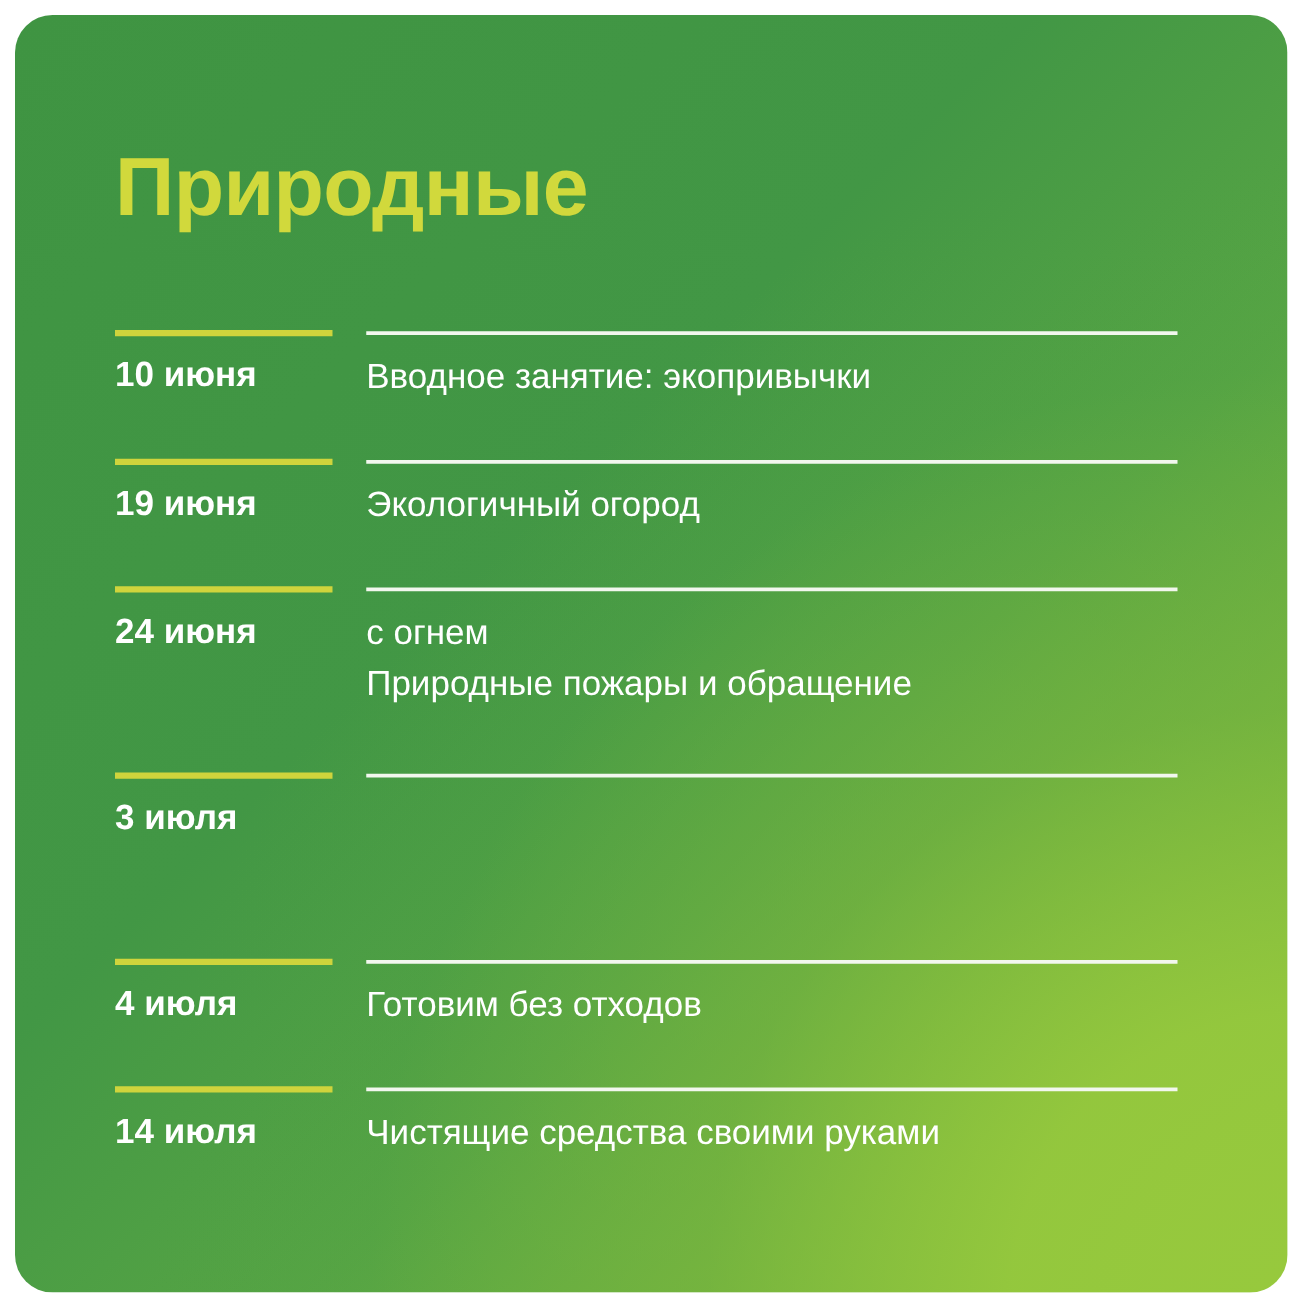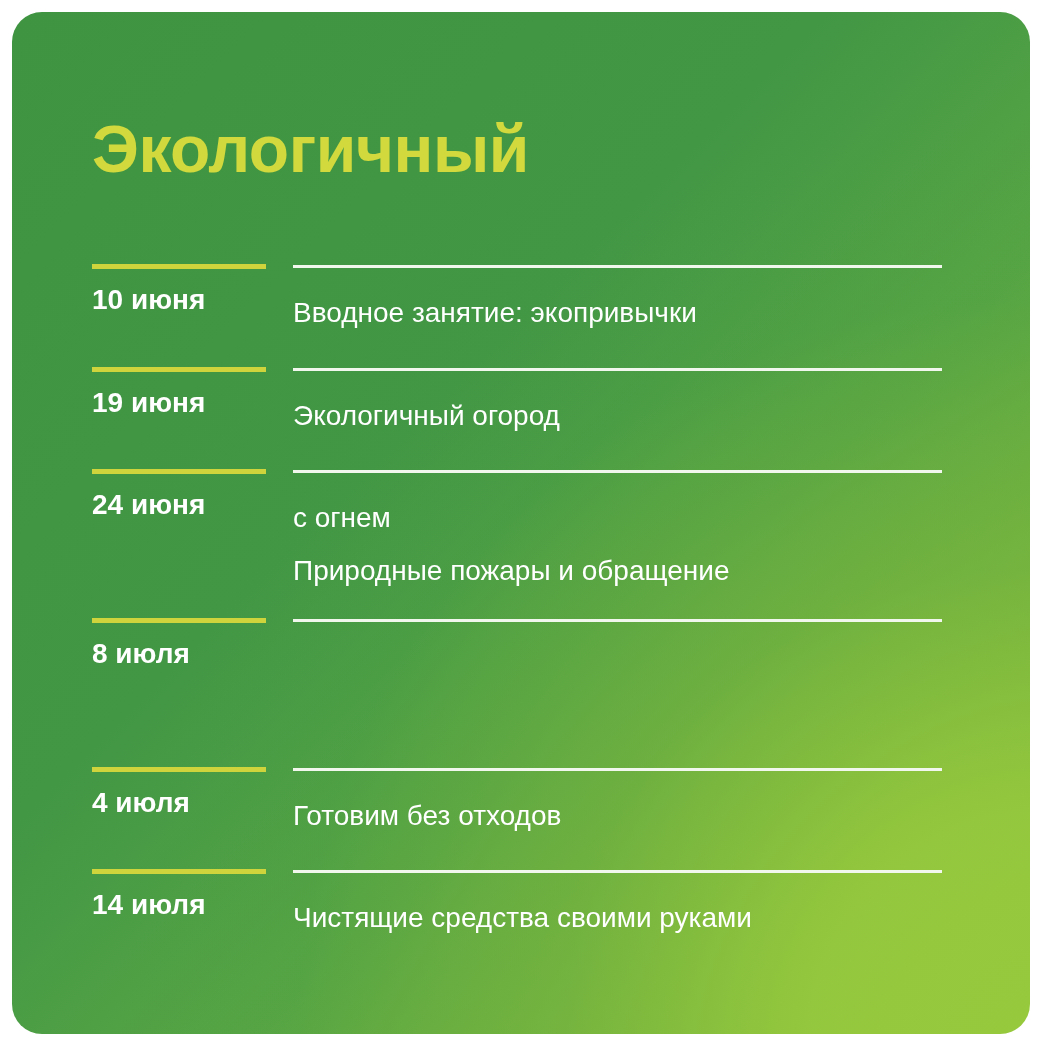--- a/index.html
+++ b/index.html
@@ -88,29 +88,28 @@
     top: 16px;
     width: 670px;
     font-size: 28px;
     font-weight: 400;
     color: #ffffff;
     line-height: 1.48;
   }
 
   .session .line {
     display: block;
-    margin-top: 12px;
   }
 </style>
 </head>
 <body>
 
 <div class="poster">
 
-  <div class="title">Экологичный</div>
+  <div class="title">Природные</div>
 
   <div class="schedule" id="schedule-list">
       <div class="row" style="top: 252px;">
         <div class="rule-date"></div>
         <div class="rule-title"></div>
         <div class="date">10 июня</div>
         <div class="session">
           <span class="line">Вводное занятие: экопривычки</span>
         </div>
       </div>
@@ -127,21 +126,21 @@
         <div class="rule-title"></div>
         <div class="date">24 июня</div>
         <div class="session">
           <span class="line">с огнем</span>
           <span class="line">Природные пожары и обращение</span>
         </div>
       </div>
       <div class="row" style="top: 606px;">
         <div class="rule-date"></div>
         <div class="rule-title"></div>
-        <div class="date">8 июля</div>
+        <div class="date">3 июля</div>
         <div class="session">
         </div>
       </div>
       <div class="row" style="top: 755px;">
         <div class="rule-date"></div>
         <div class="rule-title"></div>
         <div class="date">4 июля</div>
         <div class="session">
           <span class="line">Готовим без отходов</span>
         </div>

